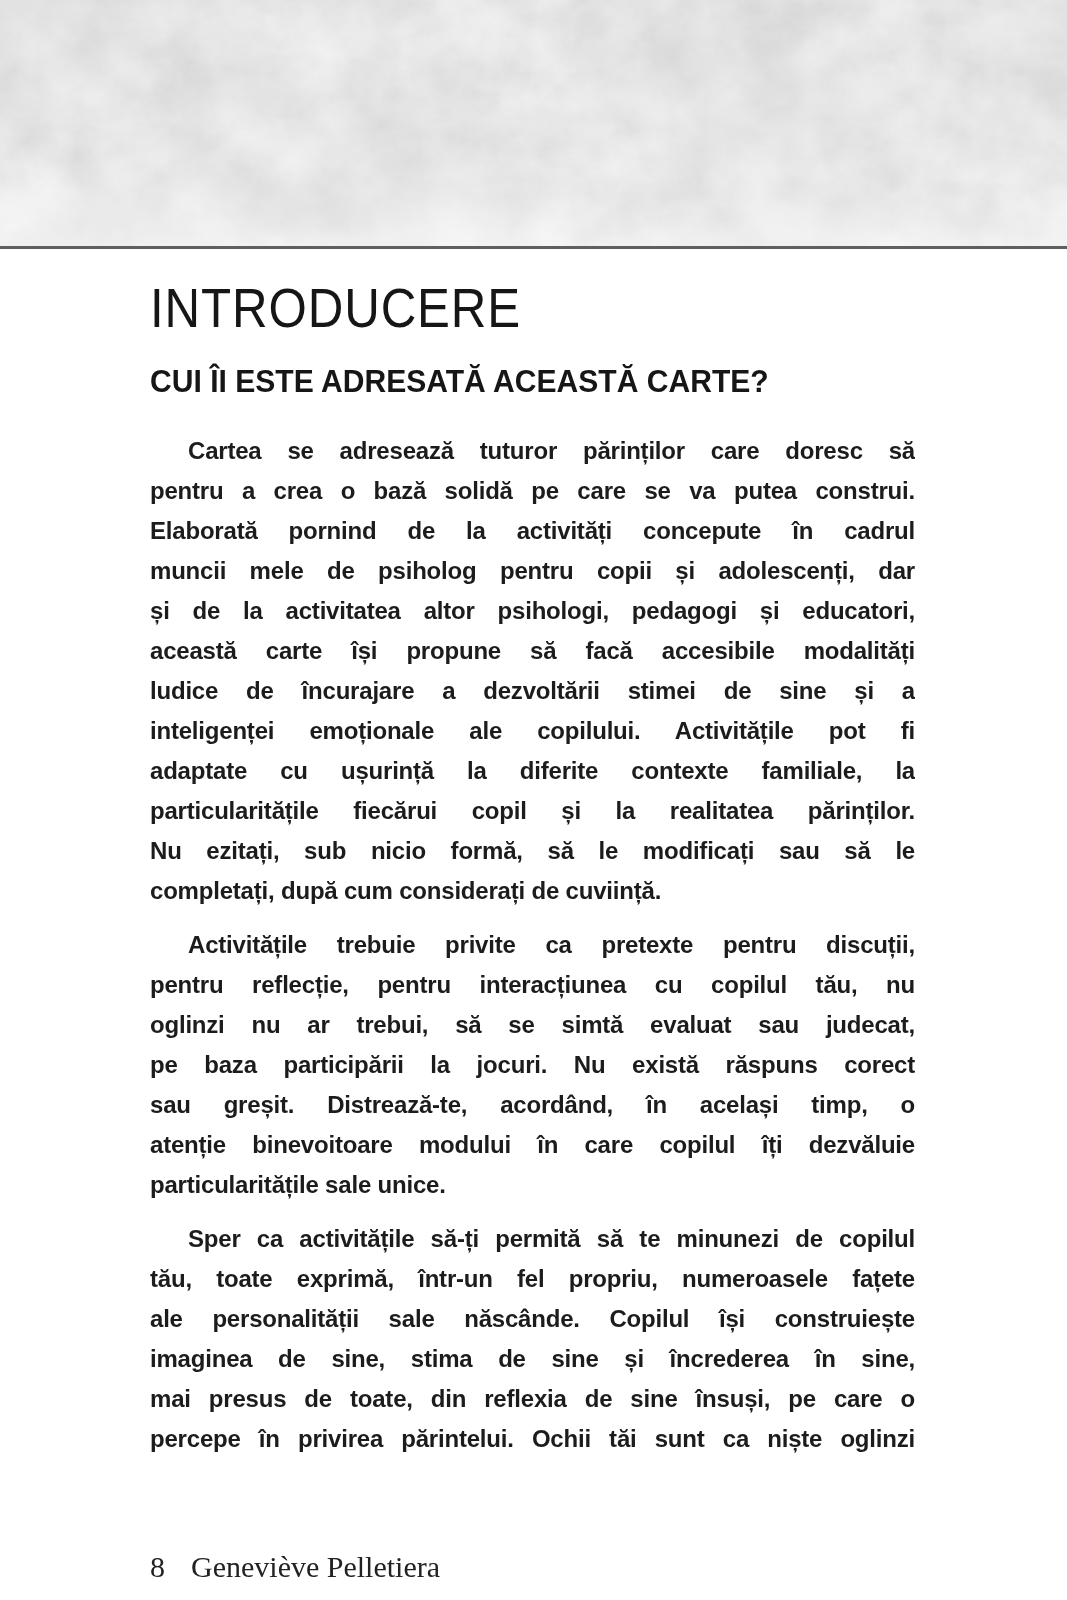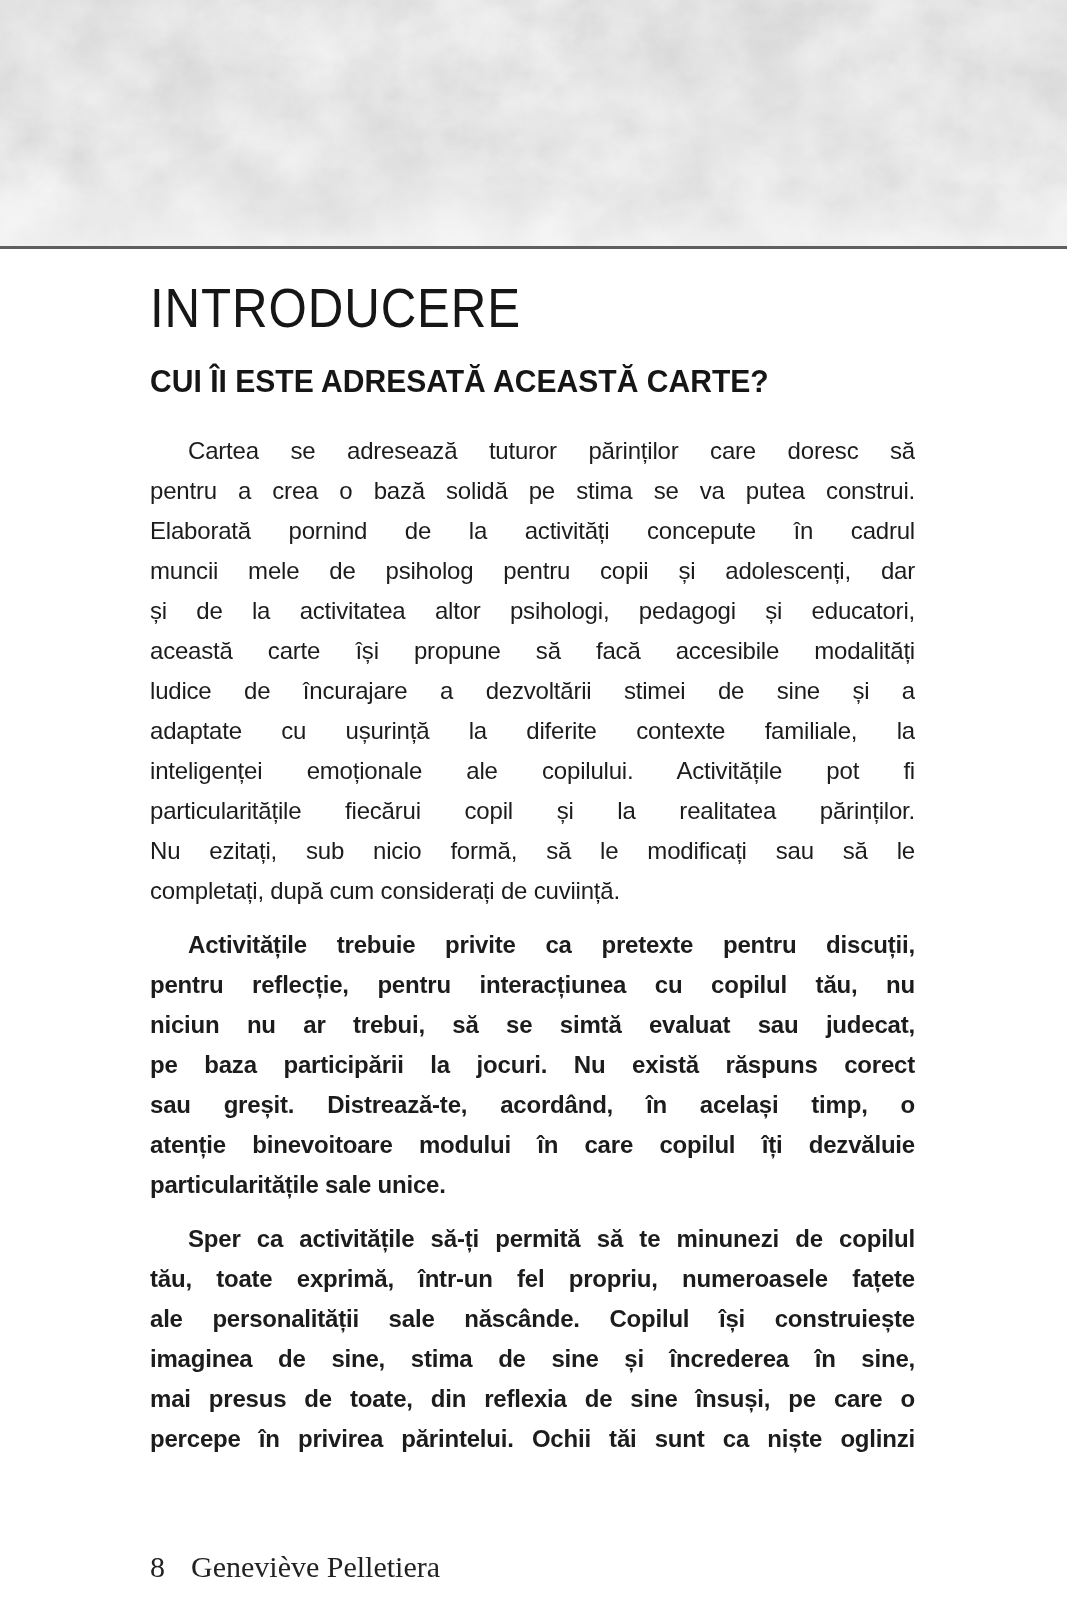--- a/index.html
+++ b/index.html
@@ -45,21 +45,21 @@
     line-height: 38px;
     font-weight: 700;
     letter-spacing: 0px;
     transform: scaleX(0.97);
     transform-origin: left center;
     color: #161616;
     white-space: nowrap;
   }
   .body-text { font-size: 24px; line-height: 40px; letter-spacing: -0.2px; }
   .para { margin: 0 0 14px 0; font-weight: bold; }
-  .para.bold { font-weight: 400; }
+  .para.bold { font-weight: 700; }
   .line {
     text-align: justify;
     text-align-last: justify;
     white-space: normal;
     overflow: hidden;
   }
   .line.indent { text-indent: 38px; }
   .line.last { text-align-last: left; }
 
   
@@ -113,36 +113,36 @@
     </svg>
   </div>
 
   <main class="content">
     <h1 class="chapter-title">INTRODUCERE</h1>
     <h2 class="section-heading">CUI ÎI ESTE ADRESATĂ ACEASTĂ CARTE?</h2>
 
     <div class="body-text" id="paragraphs">
         <div class="para bold">
           <div class="line indent">Cartea se adresează tuturor părinților care doresc să</div>
-          <div class="line">pentru a crea o bază solidă pe stima se va putea construi.</div>
+          <div class="line">pentru a crea o bază solidă pe care se va putea construi.</div>
           <div class="line">Elaborată pornind de la activități concepute în cadrul</div>
           <div class="line">muncii mele de psiholog pentru copii și adolescenți, dar</div>
           <div class="line">și de la activitatea altor psihologi, pedagogi și educatori,</div>
           <div class="line">această carte își propune să facă accesibile modalități</div>
           <div class="line">ludice de încurajare a dezvoltării stimei de sine și a</div>
+          <div class="line">inteligenței emoționale ale copilului. Activitățile pot fi</div>
           <div class="line">adaptate cu ușurință la diferite contexte familiale, la</div>
-          <div class="line">inteligenței emoționale ale copilului. Activitățile pot fi</div>
           <div class="line">particularitățile fiecărui copil și la realitatea părinților.</div>
           <div class="line">Nu ezitați, sub nicio formă, să le modificați sau să le</div>
           <div class="line last">completați, după cum considerați de cuviință.</div>
         </div>
         <div class="para">
           <div class="line indent">Activitățile trebuie privite ca pretexte pentru discuții,</div>
           <div class="line">pentru reflecție, pentru interacțiunea cu copilul tău, nu</div>
-          <div class="line">niciun nu ar trebui, să se simtă evaluat sau judecat,</div>
+          <div class="line">oglinzi nu ar trebui, să se simtă evaluat sau judecat,</div>
           <div class="line">pe baza participării la jocuri. Nu există răspuns corect</div>
           <div class="line">sau greșit. Distrează-te, acordând, în același timp, o</div>
           <div class="line">atenție binevoitoare modului în care copilul îți dezvăluie</div>
           <div class="line last">particularitățile sale unice.</div>
         </div>
         <div class="para">
           <div class="line indent">Sper ca activitățile să-ți permită să te minunezi de copilul</div>
           <div class="line">tău, toate exprimă, într-un fel propriu, numeroasele fațete</div>
           <div class="line">ale personalității sale născânde. Copilul își construiește</div>
           <div class="line">imaginea de sine, stima de sine și încrederea în sine,</div>

